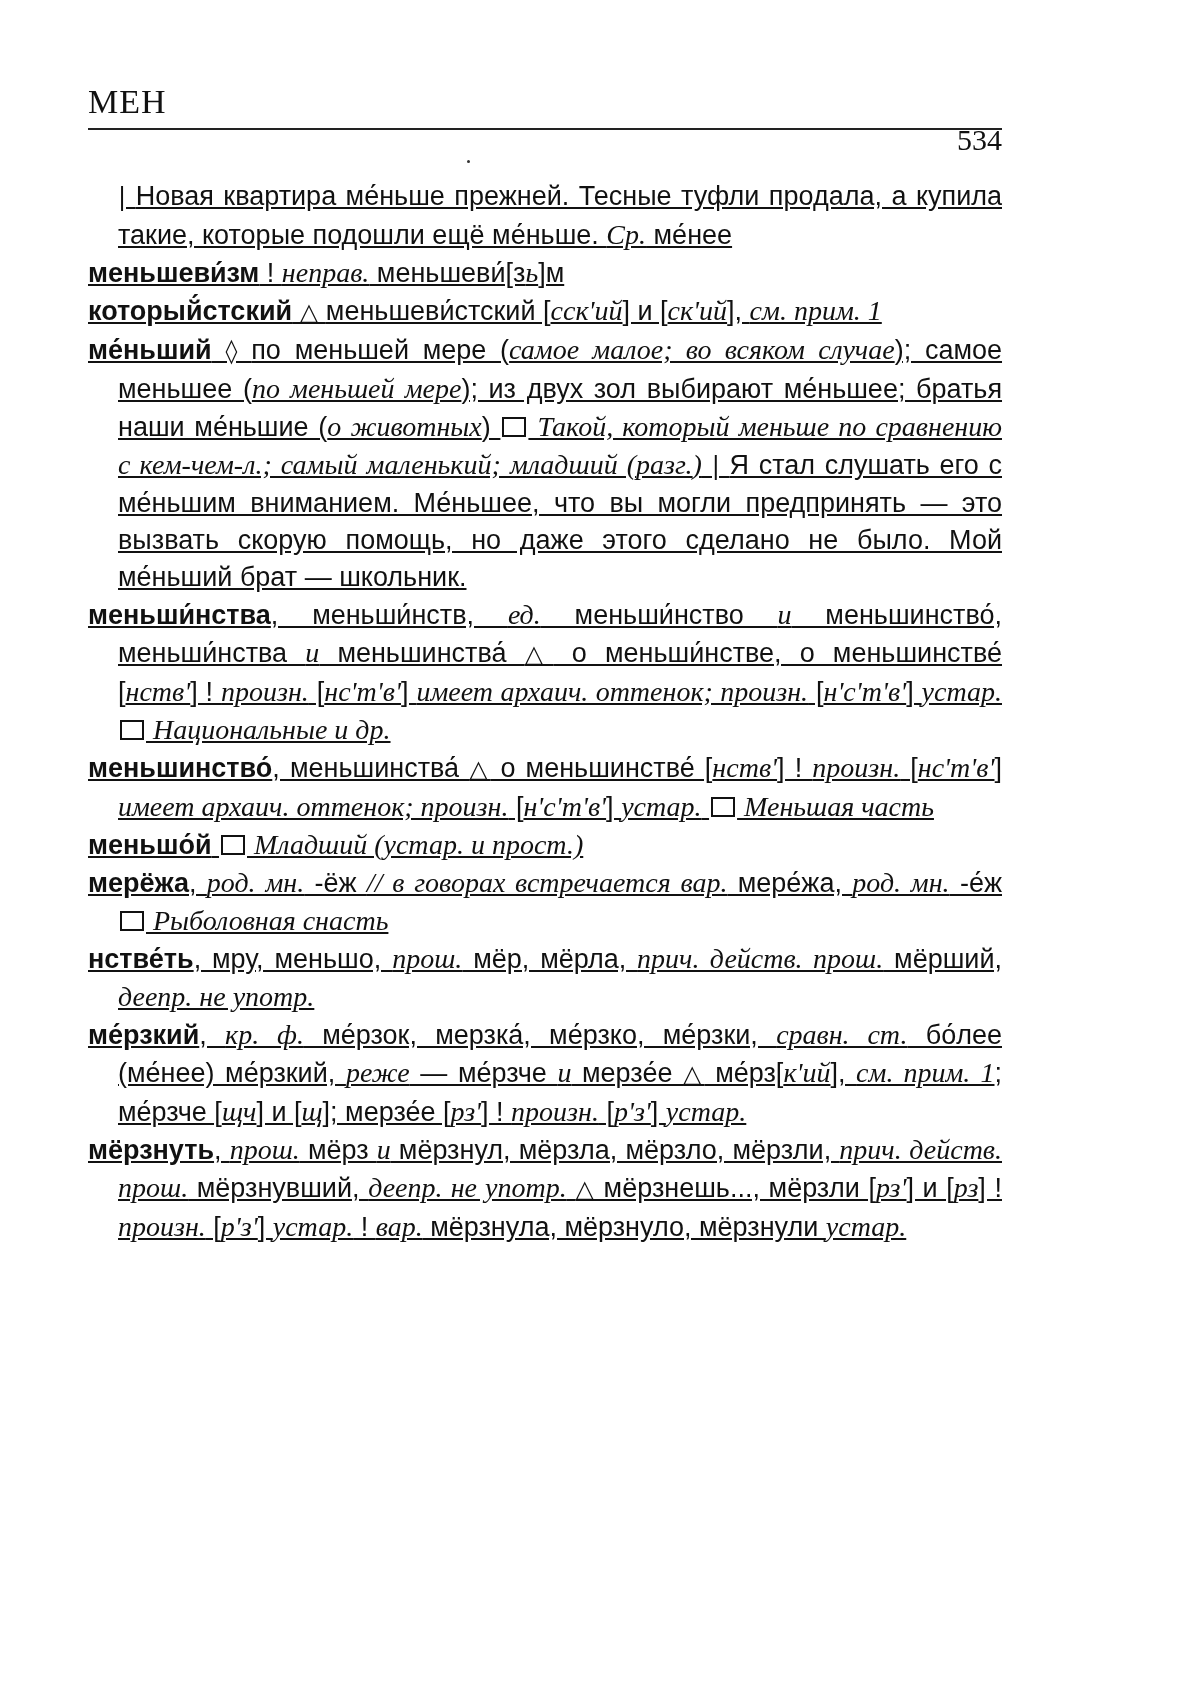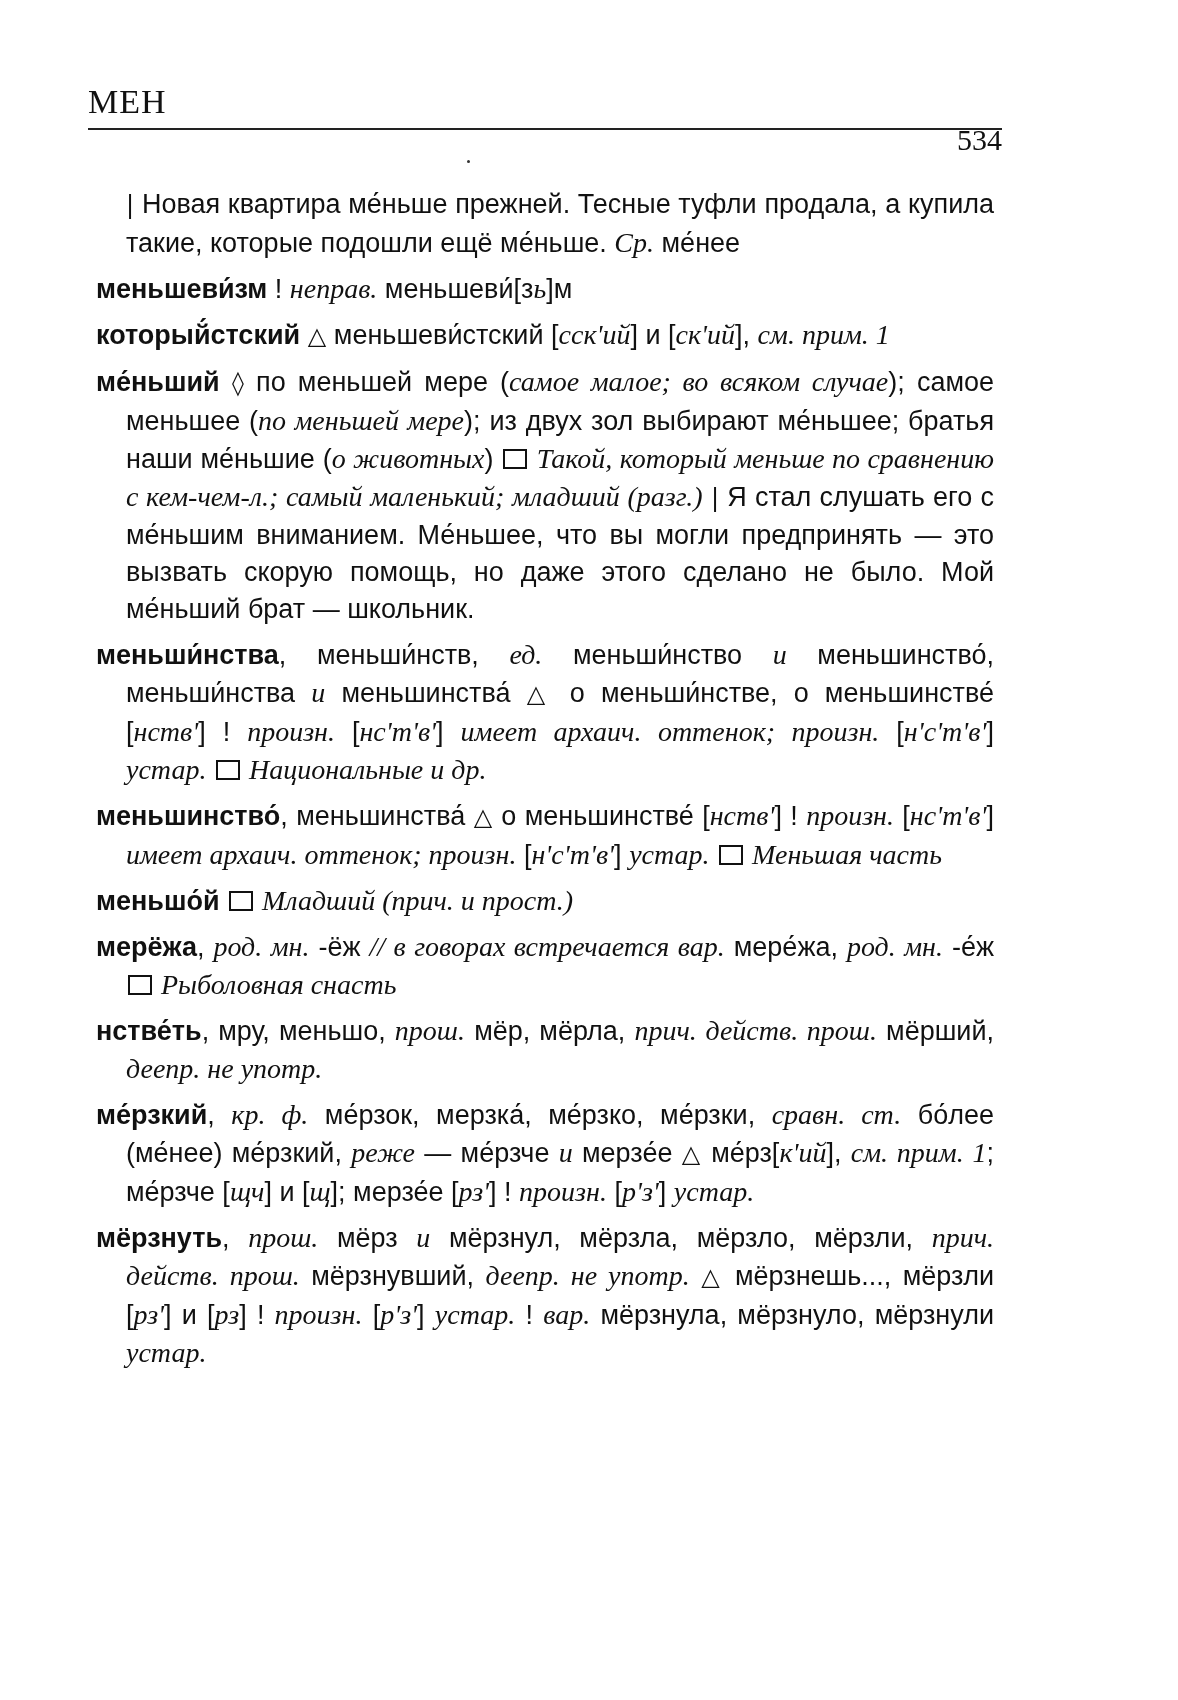--- a/index.html
+++ b/index.html
@@ -28,21 +28,21 @@
     position: absolute; left: 467px; top: 160px; width: 3px; height: 3px;
     background: #333; border-radius: 50%;
   }
   .entries {
     position: absolute; left: 88px; top: 178px; width: 914px;
     font-family: "Liberation Sans", sans-serif;
     font-size: 27px; line-height: 37px;
   }
   .entry {
     text-indent: -30px; padding-left: 30px;
-    text-align: justify; margin: 8px;
+    text-align: justify; margin: 0; text-decoration: underline;
   }
   .entry.cont { padding-left: 30px; text-indent: 0; }
   .seg-b { font-weight: bold; font-family: "Liberation Sans", sans-serif; }
   .seg-i { font-style: italic; font-family: "Liberation Serif", serif; font-size: 28px; }
   .seg-n { }
   .seg-s { font-family: "DejaVu Sans", sans-serif; font-size: 24px; }
   .box-icon {
     display: inline-block; width: 20px; height: 16px;
     border: 2px solid #111; vertical-align: -1px; margin: 0 2px;
   }
@@ -57,18 +57,18 @@
 <div class="header-rule"></div>
 <div class="stray-mark"></div>
 
 <main class="entries">
     <p class="entry cont"><span class="seg-s">| </span><span class="seg-n">Новая квартира ме́ньше прежней. Тесные туфли продала, а купила такие, которые подошли ещё ме́ньше. </span><span class="seg-i">Ср.</span><span class="seg-n"> ме́нее</span></p>
     <p class="entry"><span class="seg-b">меньшеви́зм</span><span class="seg-n"> ! </span><span class="seg-i">неправ.</span><span class="seg-n"> меньшеви́[з</span><span class="seg-i">ь</span><span class="seg-n">]м</span></p>
     <p class="entry"><span class="seg-b">который́стский</span><span class="seg-s"> △ </span><span class="seg-n">меньшеви́стский [</span><span class="seg-i">сск'ий</span><span class="seg-n">] и [</span><span class="seg-i">ск'ий</span><span class="seg-n">], </span><span class="seg-i">см. прим. 1</span></p>
     <p class="entry"><span class="seg-b">ме́ньший</span><span class="seg-s"> ◊ </span><span class="seg-n">по меньшей мере (</span><span class="seg-i">самое малое; во всяком случае</span><span class="seg-n">); самое меньшее (</span><span class="seg-i">по меньшей мере</span><span class="seg-n">); из двух зол выбирают ме́ньшее; братья наши ме́ньшие (</span><span class="seg-i">о животных</span><span class="seg-n">) </span><span class="box-icon"></span><span class="seg-i"> Такой, который меньше по сравнению с кем-чем-л.; самый маленький; младший (</span><span class="seg-i">разг.</span><span class="seg-i">)</span><span class="seg-s"> | </span><span class="seg-n">Я стал слушать его с ме́ньшим вниманием. Ме́ньшее, что вы могли предпринять — это вызвать скорую помощь, но даже этого сделано не было. Мой ме́ньший брат — школьник.</span></p>
     <p class="entry"><span class="seg-b">меньши́нства</span><span class="seg-n">, меньши́нств, </span><span class="seg-i">ед.</span><span class="seg-n"> меньши́нство </span><span class="seg-i">и</span><span class="seg-n"> меньшинство́, меньши́нства </span><span class="seg-i">и</span><span class="seg-n"> меньшинства́ </span><span class="seg-s">△</span><span class="seg-n"> о меньши́нстве, о меньшинстве́ [</span><span class="seg-i">нств'</span><span class="seg-n">] ! </span><span class="seg-i">произн.</span><span class="seg-n"> [</span><span class="seg-i">нс'т'в'</span><span class="seg-n">] </span><span class="seg-i">имеет архаич. оттенок; произн.</span><span class="seg-n"> [</span><span class="seg-i">н'с'т'в'</span><span class="seg-n">] </span><span class="seg-i">устар.</span><span class="seg-n"> </span><span class="box-icon"></span><span class="seg-i"> Национальные и др.</span></p>
     <p class="entry"><span class="seg-b">меньшинство́</span><span class="seg-n">, меньшинства́ </span><span class="seg-s">△</span><span class="seg-n"> о меньшинстве́ [</span><span class="seg-i">нств'</span><span class="seg-n">] ! </span><span class="seg-i">произн.</span><span class="seg-n"> [</span><span class="seg-i">нс'т'в'</span><span class="seg-n">] </span><span class="seg-i">имеет архаич. оттенок; произн.</span><span class="seg-n"> [</span><span class="seg-i">н'с'т'в'</span><span class="seg-n">] </span><span class="seg-i">устар.</span><span class="seg-n"> </span><span class="box-icon"></span><span class="seg-i"> Меньшая часть</span></p>
-    <p class="entry"><span class="seg-b">меньшо́й</span><span class="seg-n"> </span><span class="box-icon"></span><span class="seg-i"> Младший (прич. и прост.)</span></p>
+    <p class="entry"><span class="seg-b">меньшо́й</span><span class="seg-n"> </span><span class="box-icon"></span><span class="seg-i"> Младший (устар. и прост.)</span></p>
     <p class="entry"><span class="seg-b">мерёжа</span><span class="seg-n">, </span><span class="seg-i">род. мн.</span><span class="seg-n"> -ёж </span><span class="seg-i">// в говорах встречается вар.</span><span class="seg-n"> мере́жа, </span><span class="seg-i">род. мн.</span><span class="seg-n"> -е́ж </span><span class="box-icon"></span><span class="seg-i"> Рыболовная снасть</span></p>
     <p class="entry"><span class="seg-b">нстве́ть</span><span class="seg-n">, мру, меньшо, </span><span class="seg-i">прош.</span><span class="seg-n"> мёр, мёрла, </span><span class="seg-i">прич. действ. прош.</span><span class="seg-n"> мёрший, </span><span class="seg-i">деепр. не употр.</span></p>
     <p class="entry"><span class="seg-b">ме́рзкий</span><span class="seg-n">, </span><span class="seg-i">кр. ф.</span><span class="seg-n"> ме́рзок, мерзка́, ме́рзко, ме́рзки, </span><span class="seg-i">сравн. ст.</span><span class="seg-n"> бо́лее (ме́нее) ме́рзкий, </span><span class="seg-i">реже</span><span class="seg-n"> — ме́рзче </span><span class="seg-i">и</span><span class="seg-n"> мерзе́е </span><span class="seg-s">△</span><span class="seg-n"> ме́рз[</span><span class="seg-i">к'ий</span><span class="seg-n">], </span><span class="seg-i">см. прим. 1</span><span class="seg-n">; ме́рзче [</span><span class="seg-i">щч</span><span class="seg-n">] и [</span><span class="seg-i">щ</span><span class="seg-n">]; мерзе́е [</span><span class="seg-i">рз'</span><span class="seg-n">] ! </span><span class="seg-i">произн.</span><span class="seg-n"> [</span><span class="seg-i">р'з'</span><span class="seg-n">] </span><span class="seg-i">устар.</span></p>
     <p class="entry"><span class="seg-b">мёрзнуть</span><span class="seg-n">, </span><span class="seg-i">прош.</span><span class="seg-n"> мёрз </span><span class="seg-i">и</span><span class="seg-n"> мёрзнул, мёрзла, мёрзло, мёрзли, </span><span class="seg-i">прич. действ. прош.</span><span class="seg-n"> мёрзнувший, </span><span class="seg-i">деепр. не употр.</span><span class="seg-n"> </span><span class="seg-s">△</span><span class="seg-n"> мёрзнешь..., мёрзли [</span><span class="seg-i">рз'</span><span class="seg-n">] и [</span><span class="seg-i">рз</span><span class="seg-n">] ! </span><span class="seg-i">произн.</span><span class="seg-n"> [</span><span class="seg-i">р'з'</span><span class="seg-n">] </span><span class="seg-i">устар.</span><span class="seg-n"> ! </span><span class="seg-i">вар.</span><span class="seg-n"> мёрзнула, мёрзнуло, мёрзнули </span><span class="seg-i">устар.</span></p>
   </main>
 
 </body></html>

